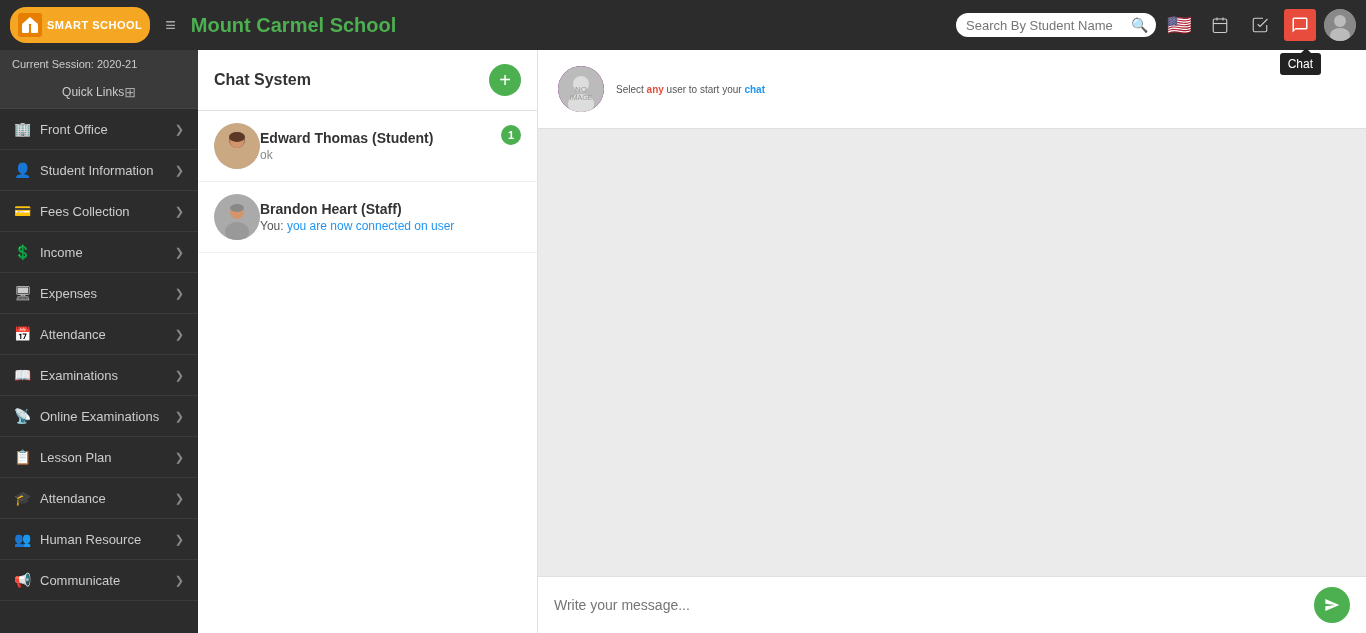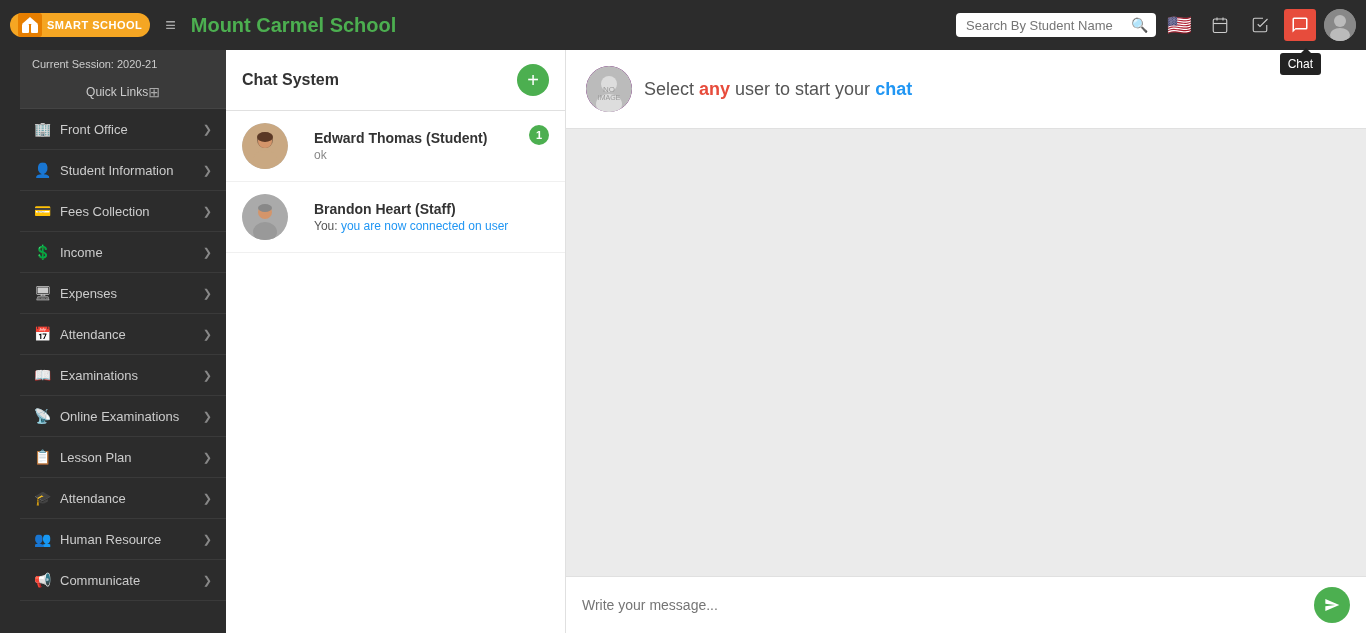--- a/index.html
+++ b/index.html
@@ -16,21 +16,21 @@
       flex-shrink: 0;
       position: relative;
     }
     .logo {
       background: #f5a623;
       border-radius: 16px;
       padding: 4px 8px;
       display: flex;
       align-items: center;
       gap: 5px;
-      height: 24px;
+      height: 36px;
     }
     .logo-icon {
       width: 24px; height: 24px;
       background: #e67e00;
       border-radius: 3px;
       display: flex; align-items: center; justify-content: center;
       font-size: 14px; color: white; font-weight: bold;
     }
     .logo-text {
       font-size: 11px; font-weight: 900; color: white; text-transform: uppercase; letter-spacing: 0.5px;
@@ -39,21 +39,21 @@
       color: #aaa; font-size: 18px; cursor: pointer; padding: 5px;
     }
     .school-name {
       color: #4CAF50; font-size: 20px; font-weight: 700; flex: 1;
     }
     .topbar-right {
       display: flex; align-items: center; gap: 8px;
     }
     .search-box {
       display: flex; align-items: center;
-      background: white; border-radius: 4px;
+      background: white; border-radius: 12px;
       padding: 4px 10px; gap: 5px;
       width: 200px;
     }
     .search-box input {
       border: none; outline: none; font-size: 13px; width: 160px; background: transparent;
     }
     .search-icon { color: #777; font-size: 14px; }
     .topbar-icon {
       width: 32px; height: 32px;
       display: flex; align-items: center; justify-content: center;
@@ -96,26 +96,25 @@
 
     
     .main-layout {
       display: flex;
       flex: 1;
       overflow: hidden;
     }
 
     
     .sidebar {
-      width: 226px;
+      width: 198px;
       background: #2c2c2c;
       flex-shrink: 0;
       overflow-y: auto;
       color: white;
-      padding-left: 20px;
     }
     .session-bar {
       background: #3a3a3a;
       padding: 8px 12px;
       font-size: 11px;
       color: #ccc;
       border-bottom: 1px solid #444;
     }
     .session-bar .session-label { display: block; }
     .quick-links {
@@ -170,21 +169,21 @@
     }
     .add-btn {
       width: 32px; height: 32px; border-radius: 50%;
       background: #4CAF50; color: white;
       display: flex; align-items: center; justify-content: center;
       font-size: 20px; cursor: pointer; border: none;
       line-height: 1;
     }
     .chat-list { overflow-y: auto; flex: 1; }
     .chat-item {
-      display: flex; align-items: center; gap: 26px;
+      display: flex; align-items: center; gap: 0;
       padding: 12px 16px;
       border-bottom: 1px solid #f0f0f0;
       cursor: pointer;
       position: relative;
     }
     .chat-avatar {
       width: 46px; height: 46px; border-radius: 50%;
       background: #ccc; flex-shrink: 0; overflow: hidden;
       display: flex; align-items: center; justify-content: center;
     }
@@ -215,21 +214,21 @@
       padding: 16px 20px;
       background: white;
       border-bottom: 1px solid #e0e0e0;
     }
     .no-image-avatar {
       width: 46px; height: 46px; border-radius: 50%;
       background: #701a75; display: flex; align-items: center; justify-content: flex-end;
       color: white; font-size: 10px; text-align: center; overflow: hidden;
     }
     .welcome-text {
-      font-size: 18px; color: #555; text-align: center;
+      font-size: 10px; color: #555; text-align: center;
     }
     .welcome-text .any-text { color: #e74c3c; font-weight: 600; }
     .welcome-text .your-text { color: #2196F3; font-weight: 600; }
     .chat-body {
       flex: 1;
       background: #ebebeb;
     }
     .chat-input-area {
       display: flex; 
       background: white;

